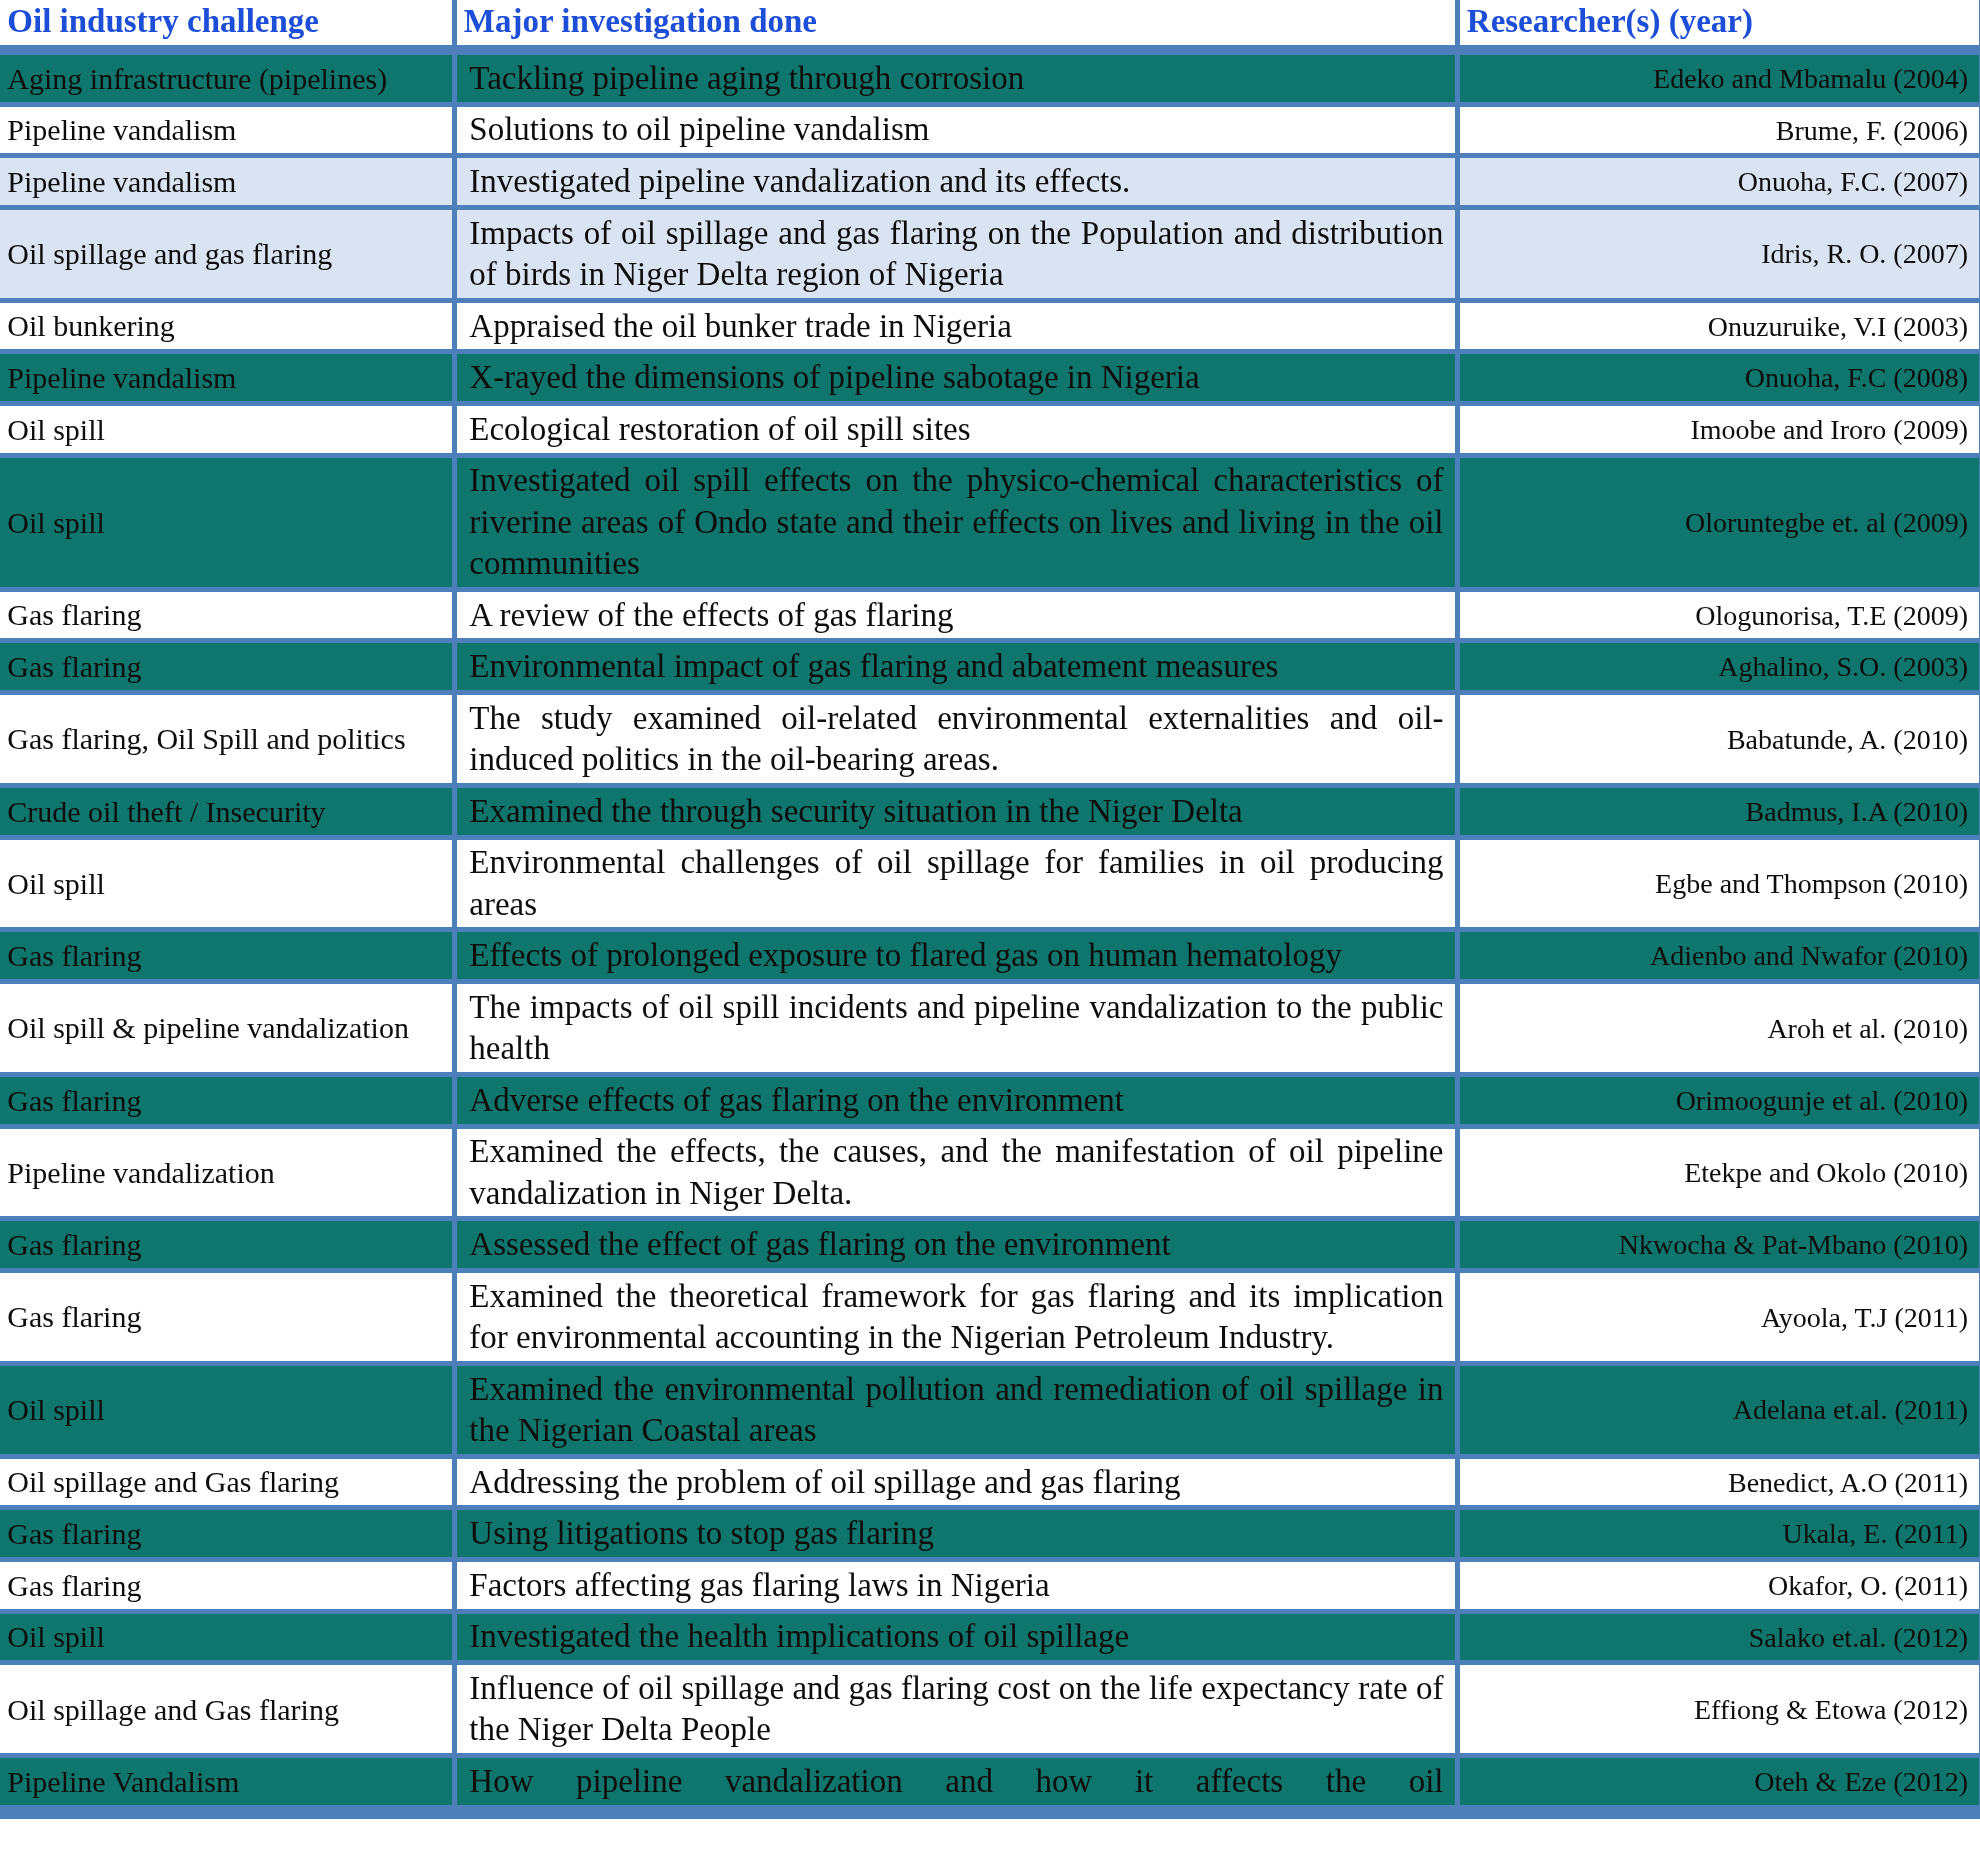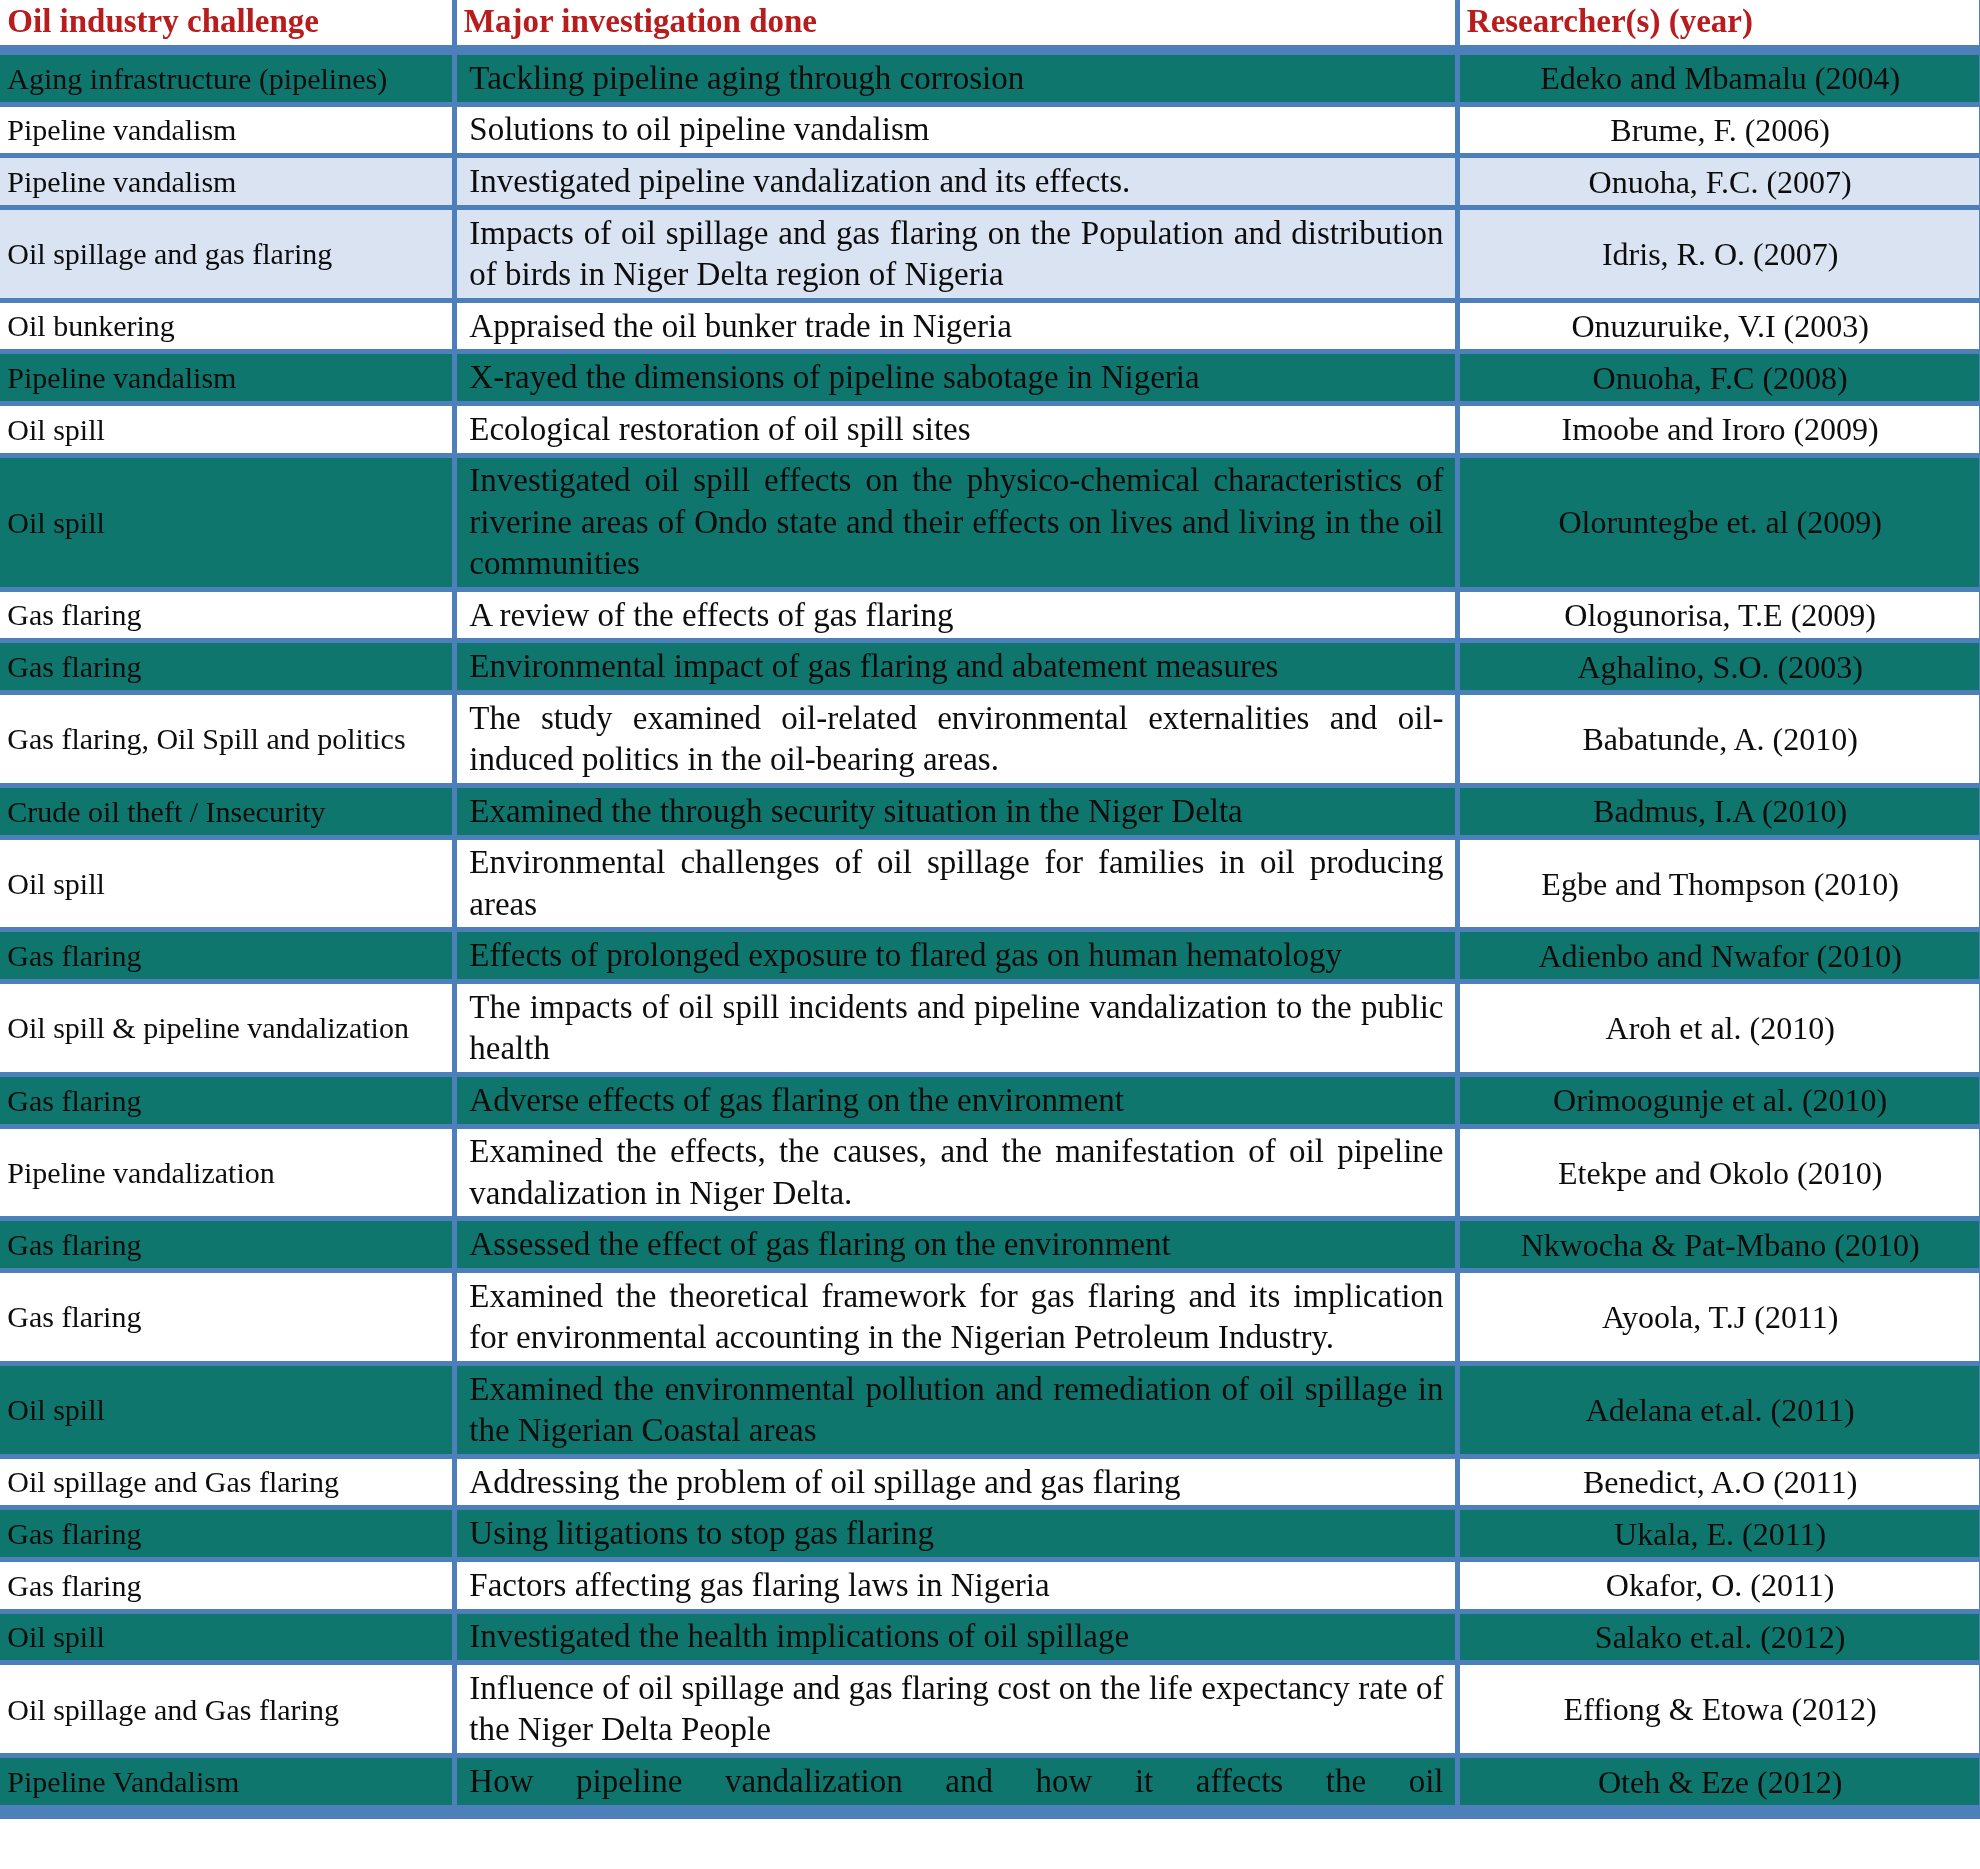--- a/index.html
+++ b/index.html
@@ -23,21 +23,21 @@
     border-right: 4.6px solid #4d7fba;
   }
   th, td {
     vertical-align: middle;
     overflow: hidden;
   }
   th {
     font-size: 33px;
     font-weight: bold;
     text-align: left;
-    color: #b91c1c;
+    color: #1d4ed8;
     background: #ffffff;
     padding: 1.8px 9.1px 3.7px 7.3px;
     border-bottom: 10px solid #4d7fba;
     line-height: 1.2;
   }
   td {
     line-height: 1.25;
     border-bottom: 5.5px solid #4d7fba;
     padding: 2.7px 11px 2.7px 7.3px;
   }
@@ -47,22 +47,22 @@
     font-size: 30px;
     text-align: justify;
     padding-right: 7.3px;
   }
   td.cell-investigation {
     font-size: 33px;
     text-align: justify;
     padding-left: 12.8px;
   }
   td.cell-researcher {
-    font-size: 32px;
-    text-align: center;
+    font-size: 28px;
+    text-align: right;
     padding-left: 12.8px;
     white-space: nowrap;
   }
   tr.shade-blue td       { background: #0f766e; }
   tr.shade-blue-light td { background: #d9e3f2; }
   tr.shade-white td      { background: #ffffff; }
   tr.row-clipped td {
     border-bottom-width: 14.6px;
   }
   td.justify-last {

